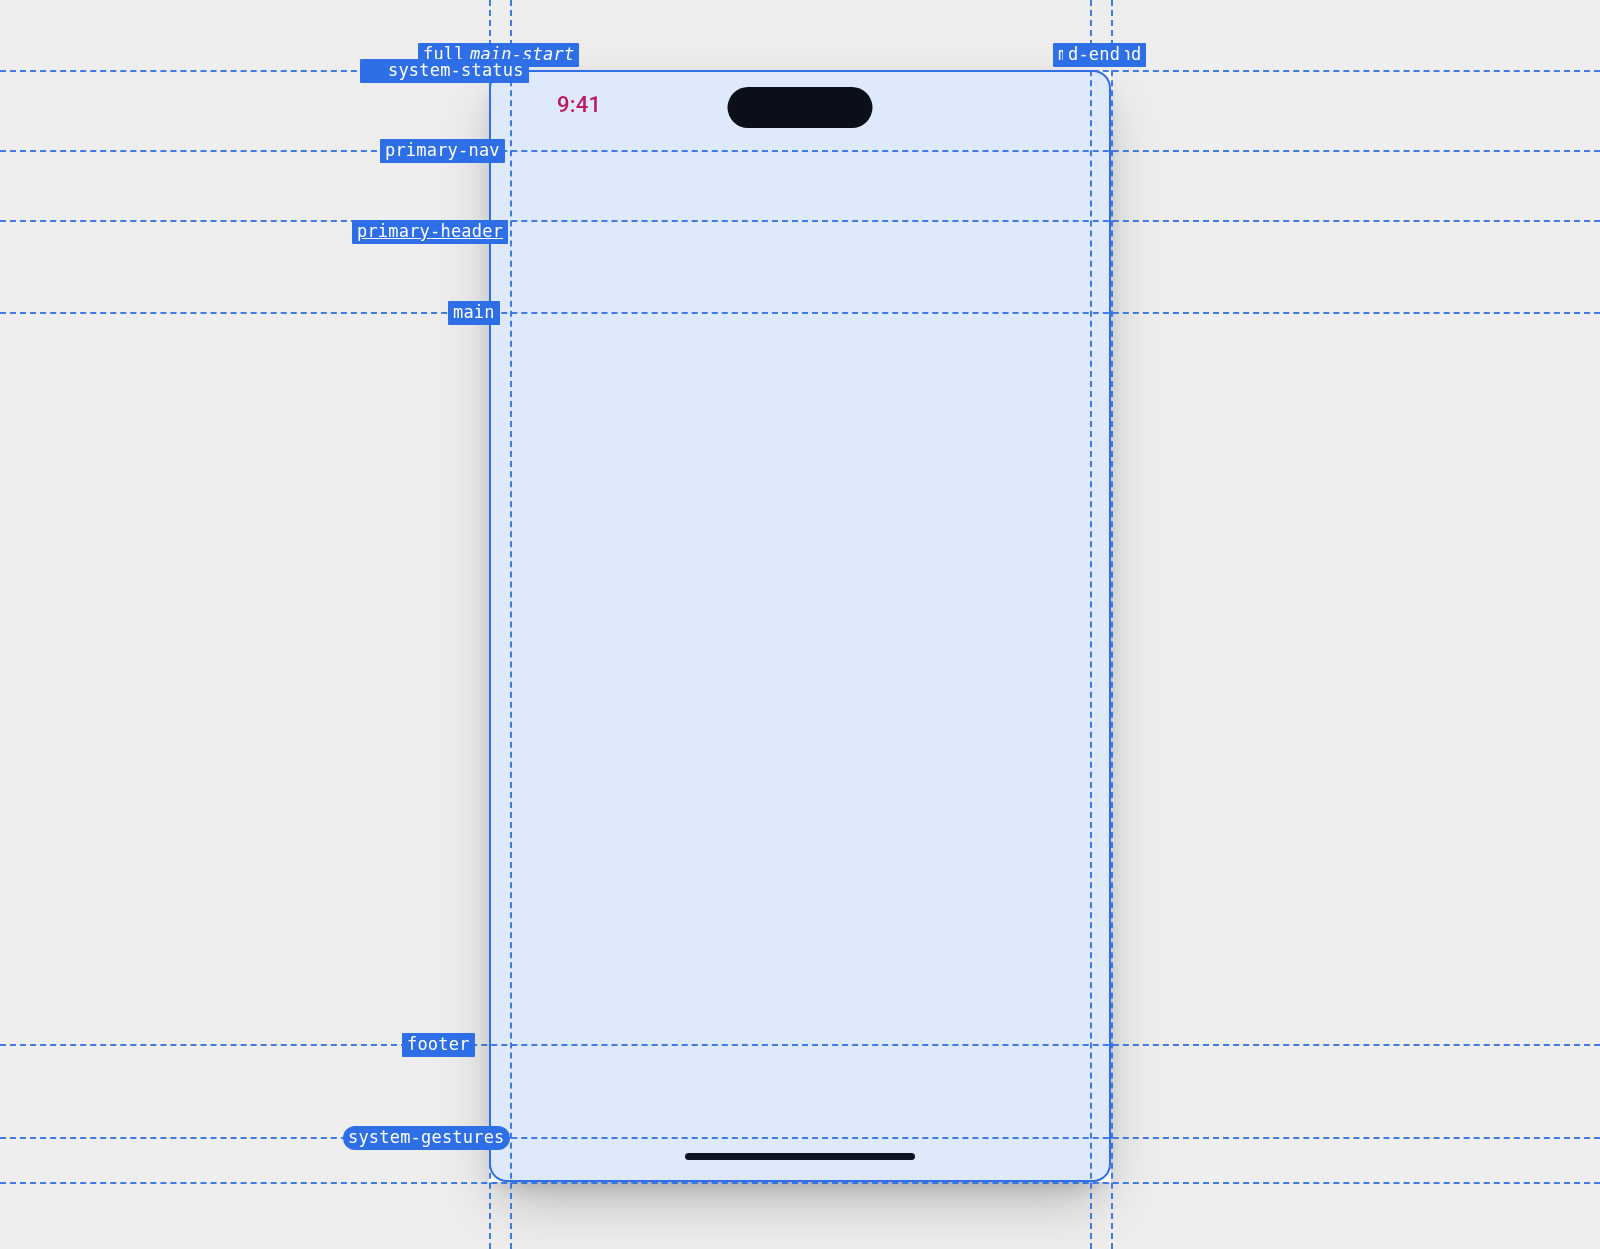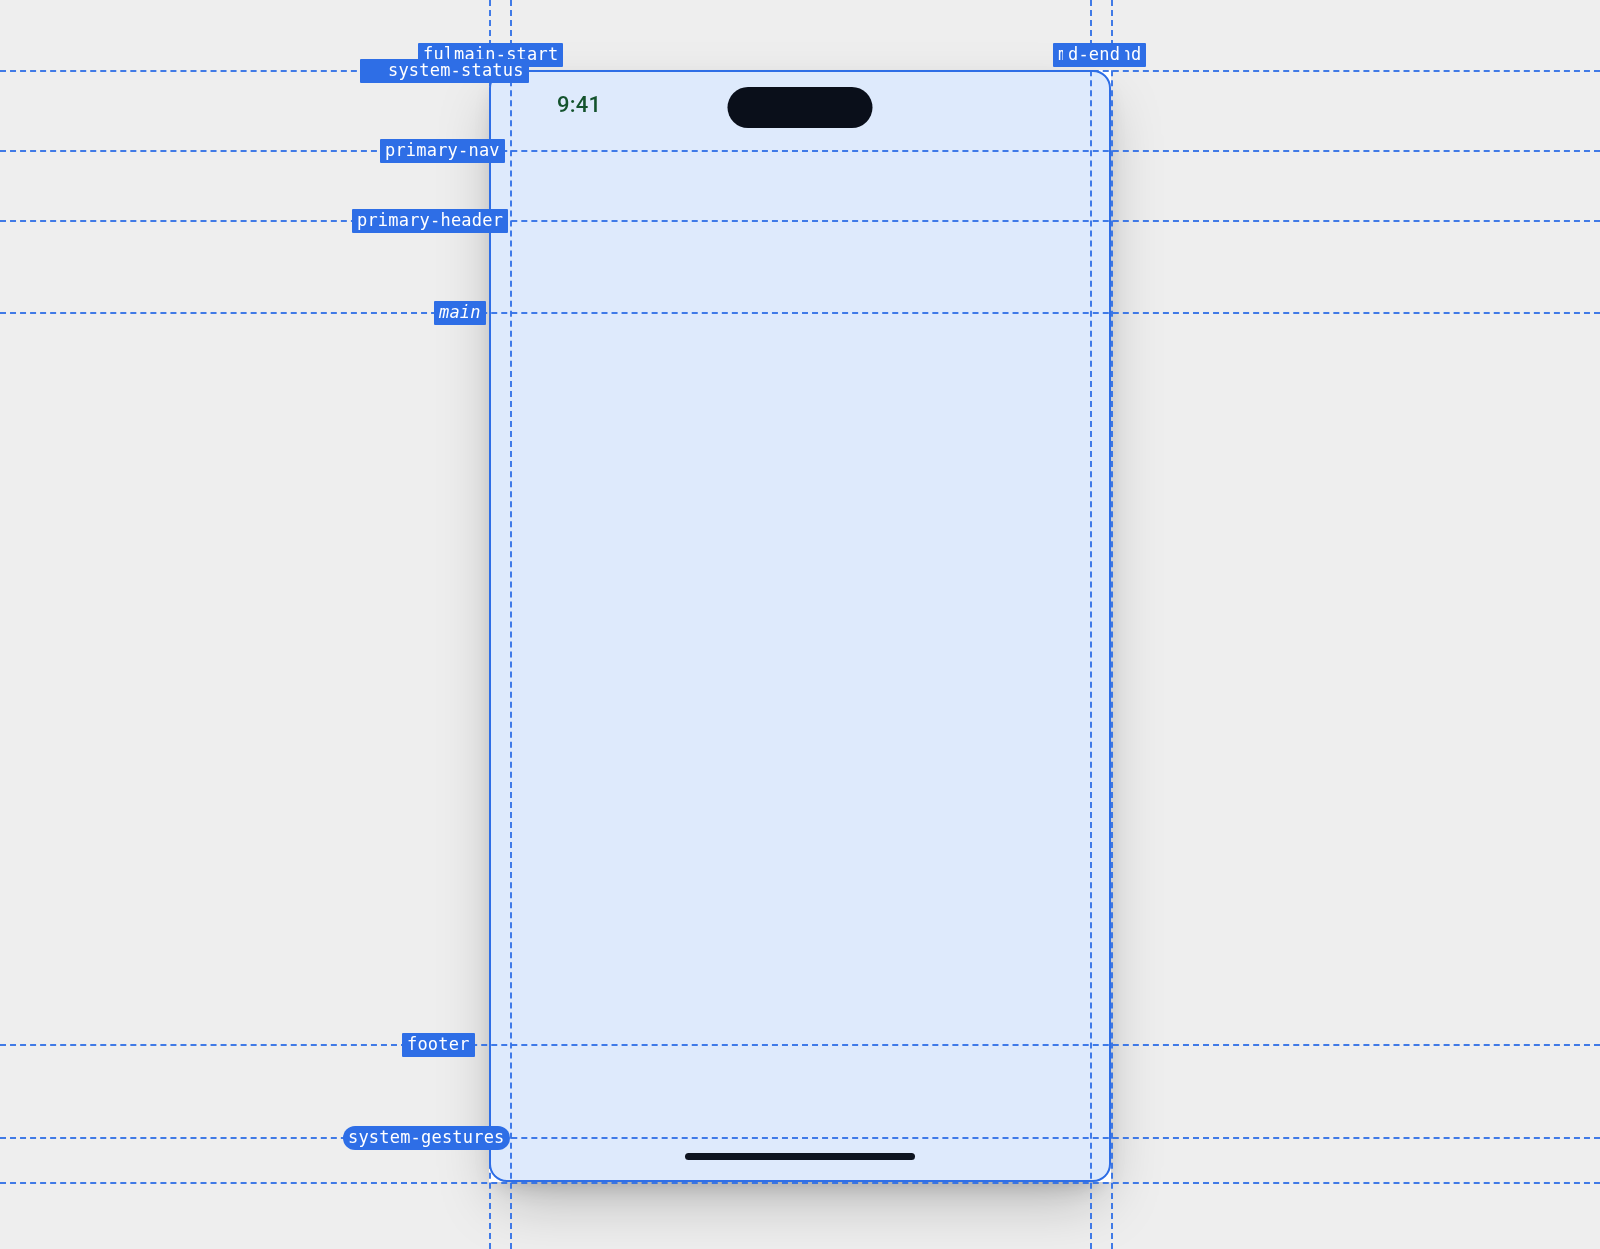--- a/index.html
+++ b/index.html
@@ -57,21 +57,21 @@
       border-radius: 22px;
     }
     
     
     .status-time {
       position: absolute;
       top: 22px;
       left: 68px;
       font-size: 22px;
       font-weight: 500;
-      color: #14532d;
+      color: #be185d;
       letter-spacing: 0.2px;
     }
     
     
     .home-indicator {
       position: absolute;
       bottom: 22px;
       left: 50%;
       transform: translateX(-50%);
       width: 230px;
@@ -147,22 +147,22 @@
 <div class="guide-h" style="top:150px;"></div>
 <div class="guide-h" style="top:220px;"></div>
 <div class="guide-h" style="top:312px;"></div>
 <div class="guide-h" style="top:1044px;"></div>
 <div class="guide-h" style="top:1137px;"></div>
 <div class="guide-h" style="top:1182px;"></div>
 
 <div class="phone-outline"></div>
 
 <div class="guide-label" style="top:43px; left:418px;">fullbleed</div>
-<div class="guide-label" style="top:43px; left:449px;">main-start</div>
+<div class="guide-label" style="top:43px; left:465px;font-style:italic;">main-start</div>
 <div class="guide-label" style="top:43px; left:1053px;">main-end</div>
 <div class="guide-label" style="top:43px; left:1063px;">d-end</div>
 
 <div class="guide-label" style="top:59px; left:360px;padding-left:28px;">system-status</div>
 <div class="guide-label" style="top:139px; left:380px;">primary-nav</div>
-<div class="guide-label" style="top:209px; left:352px;">primary-header</div>
-<div class="guide-label" style="top:301px; left:434px;font-style:italic;">main</div>
+<div class="guide-label" style="top:220px; left:352px;text-decoration:underline;">primary-header</div>
+<div class="guide-label" style="top:301px; left:448px;">main</div>
 <div class="guide-label" style="top:1033px; left:402px;">footer</div>
 <div class="guide-label" style="top:1126px; left:343px;border-radius:12px;">system-gestures</div>
 
 </body></html>

